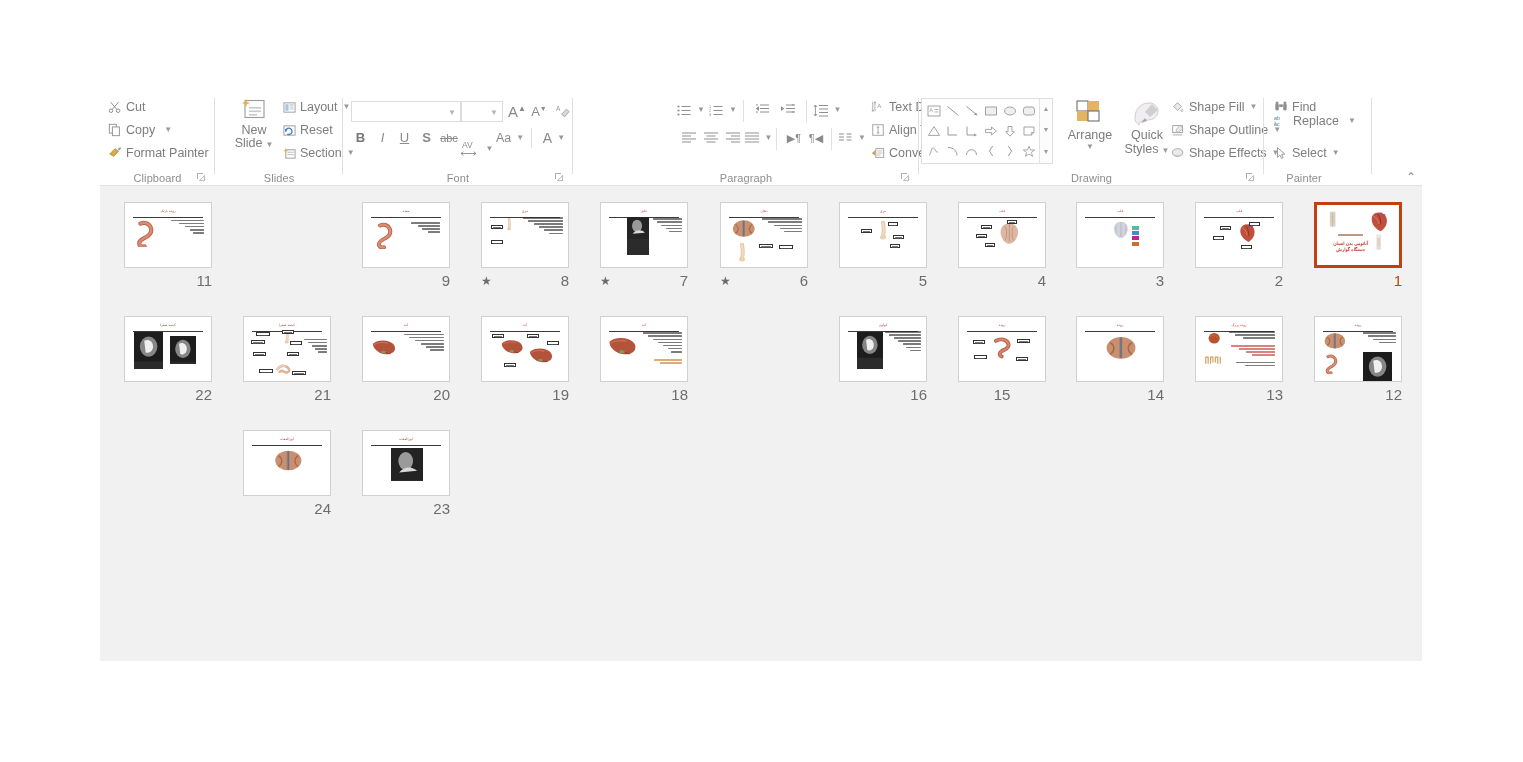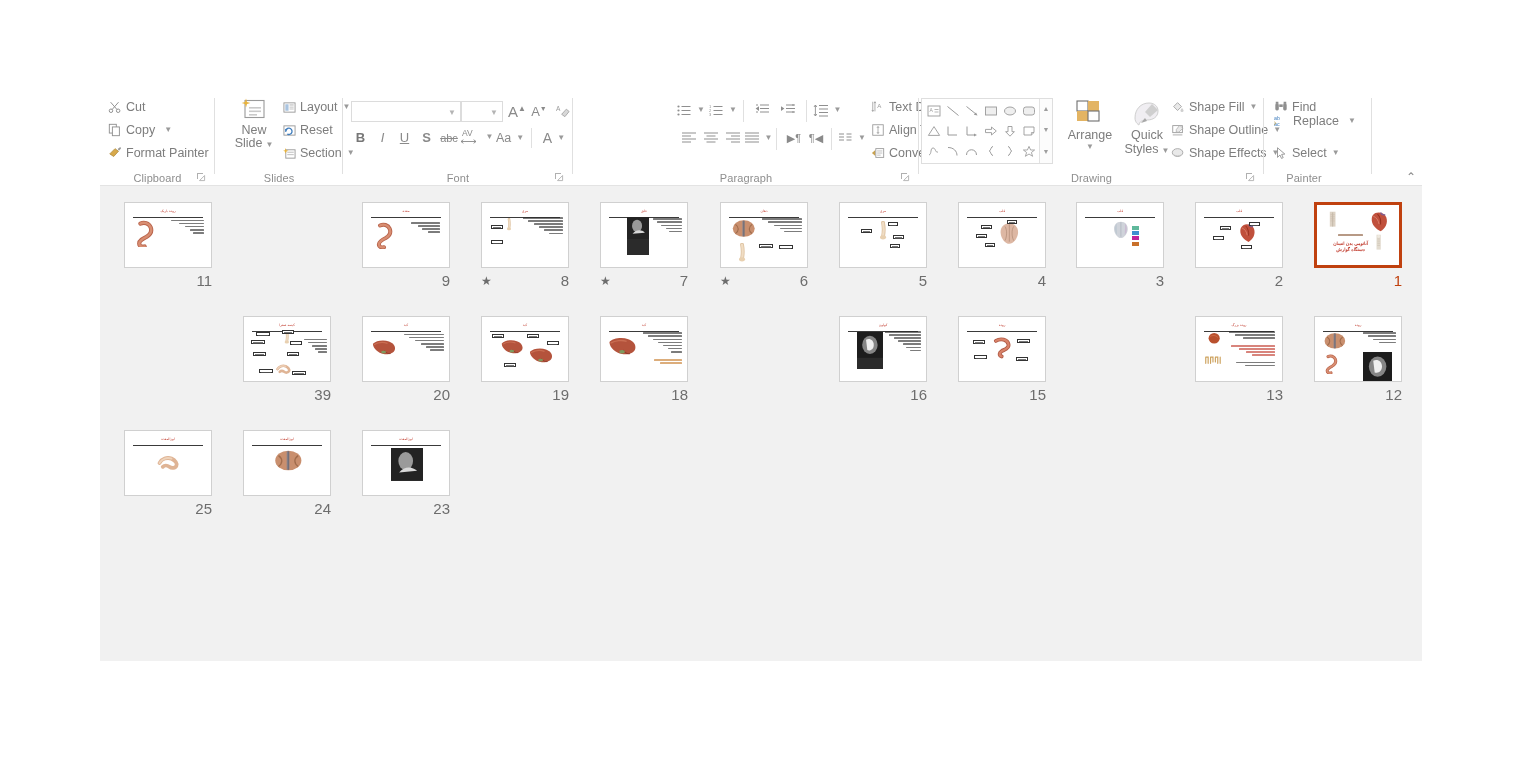--- a/index.html
+++ b/index.html
@@ -371,21 +371,21 @@
         </div>
       <div class="fbtn" style="left:53px;top:36px;width:17px;height:19px;text-decoration:underline">
           <span>U</span>
         </div>
       <div class="fbtn" style="left:75px;top:36px;width:17px;height:19px;font-weight:bold">
           <span>S</span>
         </div>
       <div class="fbtn" style="left:95px;top:36px;width:22px;height:19px;font-size:11px;text-decoration:line-through">
           <span>abc</span>
         </div>
-      <div class="fbtn" style="left:119px;top:34px;width:28px;height:21px">
+      <div class="fbtn" style="left:119px;top:46px;width:28px;height:21px">
         <span class="gl">
           <svg width="22" height="19" viewBox="0 0 22 19">
               <text x="3" y="9" font-size="8.5" fill="#8a8a8a" font-family="Liberation Sans">AV</text>
               <path d="M2 14.5h15M2 14.5l2.4-1.8M2 14.5l2.4 1.8M17 14.5l-2.4-1.8M17 14.5l-2.4 1.8" stroke="#8a8a8a" stroke-width=".9" fill="none"></path>
             </svg>
         </span>
         <span class="caret">▼</span>
       </div>
       <div class="fbtn" style="left:152px;top:36px;width:30px;height:19px;font-size:12.5px">
         <span>Aa</span>
@@ -979,20 +979,39 @@
                 <circle cx="30" cy="7" r="4" fill="#efe9df"></circle>
                 <path d="M26 14h8M26 20h8M26 26h8M26 32h8" stroke="#c3b7a6" stroke-width="1.3"></path>
               </svg></span>
             <div class="title-red" style="left:8%;top:60%;width:66%">آناتومی بدن انسان<br>دستگاه گوارش</div>
             <div class="m-txt" style="left:26%;top:49%;width:30%;color:#8a5a3a">
               <span class="tline" style="width:100%"></span>
             </div>
           </div>
         </div>
         <div class="slide-num sel" style="left: 0px; top: 70px; width: 88px;">1</div>
+      </div>
+      <div class="slide-cell" style="left: 24px; top: 130px; width: 88px; height: 92px;">
+        <div class="thumb" style="width: 88px; height: 66px;">
+          <div class="mini">
+            <div class="m-title">کیسه صفرا</div>
+            <div class="m-rule"></div>
+            <span class="photo" style="left:10%;top:24%;width:34%;height:58%"><svg viewBox="0 0 40 40" preserveAspectRatio="none">
+                <rect width="40" height="40" fill="#1d1d1d"></rect>
+                <ellipse cx="20" cy="20" rx="12" ry="14" fill="#868686"></ellipse>
+                <path d="M14 12c6-3 12 1 12 8 0 6-5 10-10 8" fill="#efefef"></path>
+              </svg></span>
+            <span class="photo" style="left:52%;top:30%;width:30%;height:44%"><svg viewBox="0 0 40 40" preserveAspectRatio="none">
+                <rect width="40" height="40" fill="#1d1d1d"></rect>
+                <ellipse cx="20" cy="20" rx="12" ry="14" fill="#868686"></ellipse>
+                <path d="M14 12c6-3 12 1 12 8 0 6-5 10-10 8" fill="#efefef"></path>
+              </svg></span>
+          </div>
+        </div>
+        <div class="slide-num" style="left: 0px; top: 70px; width: 88px;">22</div>
       </div>
       <div class="slide-cell" style="left: 143px; top: 130px; width: 88px; height: 92px;">
         <div class="thumb" style="width: 88px; height: 66px;">
           <div class="mini">
             <div class="m-title">کیسه صفرا</div>
             <div class="m-rule"></div>
             <span class="organ" style="left:40%;top:20%;width:22%;height:56%"><svg viewBox="0 0 60 46">
                 <path d="M28 4c2 10 2 22 0 32" fill="none" stroke="#dec3a2" stroke-width="9" stroke-linecap="round"></path>
                 <path d="M28 4c2 10 2 22 0 32" fill="none" stroke="#f0ddc4" stroke-width="5" stroke-linecap="round"></path>
                 <ellipse cx="28" cy="38" rx="7" ry="5" fill="#e8d0b0"></ellipse>
@@ -1011,21 +1030,21 @@
             <span class="lblbox" style="left:56%;top:84%;width:16%"></span>
             <div class="m-txt " style="left:68%;top:34%;width:28%">
               <span class="tline" style="width:92%"></span>
               <span class="tline" style="width:76%"></span>
               <span class="tline" style="width:60%"></span>
               <span class="tline" style="width:46%"></span>
               <span class="tline" style="width:34%"></span>
             </div>
           </div>
         </div>
-        <div class="slide-num" style="left: 0px; top: 70px; width: 88px;">39</div>
+        <div class="slide-num" style="left: 0px; top: 70px; width: 88px;">21</div>
       </div>
       <div class="slide-cell" style="left: 262px; top: 130px; width: 88px; height: 92px;">
         <div class="thumb" style="width: 88px; height: 66px;">
           <div class="mini">
             <div class="m-title">کبد</div>
             <div class="m-rule"></div>
             <span class="organ" style="left:8%;top:32%;width:34%;height:44%"><svg viewBox="0 0 60 46">
                 <path d="M6 14c6-7 22-9 33-5 9 3 14 10 12 17-2 7-13 11-23 9-11-2-22-11-22-21z" fill="#b4533c"></path>
                 <path d="M8 16c8-5 20-6 28-3" fill="none" stroke="#c96e53" stroke-width="2.4"></path>
                 <path d="M30 28c3 5 8 7 12 6" fill="none" stroke="#8d3d2c" stroke-width="1.8"></path>
@@ -1127,21 +1146,36 @@
             <span class="organ" style="left:36%;top:30%;width:34%;height:48%"><svg viewBox="0 0 60 46">
                 <path d="M12 10c10-6 24-3 26 7 2 9-9 11-14 14-5 3-6 9 0 11" fill="none" stroke="#b05a45" stroke-width="8" stroke-linecap="round"></path>
                 <path d="M12 10c10-6 24-3 26 7 2 9-9 11-14 14-5 3-6 9 0 11" fill="none" stroke="#d9836a" stroke-width="4.5" stroke-linecap="round"></path>
               </svg></span>
             <span class="lblbox" style="left:16%;top:36%;width:14%"></span>
             <span class="lblbox" style="left:68%;top:34%;width:14%"></span>
             <span class="lblbox" style="left:18%;top:60%;width:14%"></span>
             <span class="lblbox" style="left:66%;top:62%;width:14%"></span>
           </div>
         </div>
-        <div class="slide-num" style="left: 0px; top: 70px; width: 88px;">15</div>
+        <div class="slide-num" style="left: 0px; top: 70px; width: 88px; text-align: center;">15</div>
+      </div>
+      <div class="slide-cell" style="left: 976px; top: 130px; width: 88px; height: 92px;">
+        <div class="thumb" style="width: 88px; height: 66px;">
+          <div class="mini">
+            <div class="m-title">روده</div>
+            <div class="m-rule"></div>
+            <span class="organ" style="left:30%;top:26%;width:42%;height:56%"><svg viewBox="0 0 60 46">
+                <ellipse cx="30" cy="23" rx="24" ry="18" fill="#c98f6e"></ellipse>
+                <path d="M30 6v34" stroke="#8f5a3f" stroke-width="2.6" fill="none"></path>
+                <path d="M12 14c8 6 8 14 0 20M48 14c-8 6-8 14 0 20" fill="none" stroke="#a06c4c" stroke-width="2.4"></path>
+                <rect x="27" y="6" width="5" height="34" fill="#5b7fa8" opacity=".55"></rect>
+              </svg></span>
+          </div>
+        </div>
+        <div class="slide-num" style="left: 0px; top: 70px; width: 88px;">14</div>
       </div>
       <div class="slide-cell" style="left: 1095px; top: 130px; width: 88px; height: 92px;">
         <div class="thumb" style="width: 88px; height: 66px;">
           <div class="mini">
             <div class="m-title">روده بزرگ</div>
             <div class="m-rule"></div>
             <span class="organ" style="left:8%;top:20%;width:26%;height:34%"><svg viewBox="0 0 60 46">
                 <ellipse cx="30" cy="22" rx="15" ry="14" fill="#b9502e"></ellipse>
                 <path d="M18 18c8-5 16-4 22 2" fill="none" stroke="#d6714c" stroke-width="2"></path>
               </svg></span>
@@ -1192,33 +1226,20 @@
             <div class="m-txt " style="left:52%;top:24%;width:42%">
               <span class="tline" style="width:90%"></span>
               <span class="tline" style="width:76%"></span>
               <span class="tline" style="width:62%"></span>
               <span class="tline" style="width:48%"></span>
             </div>
           </div>
         </div>
         <div class="slide-num" style="left: 0px; top: 70px; width: 88px;">12</div>
       </div>
-      <div class="slide-cell" style="left: 24px; top: 244px; width: 88px; height: 92px;">
-        <div class="thumb" style="width: 88px; height: 66px;">
-          <div class="mini">
-            <div class="m-title">لوزالمعده</div>
-            <div class="m-rule"></div>
-            <span class="organ" style="left:32%;top:32%;width:38%;height:40%"><svg viewBox="0 0 60 46">
-                <path d="M12 22c4-8 14-11 22-8 7 3 11 9 9 13-2 5-9 5-13 2-4-3-9-3-12 0" fill="none" stroke="#dfb495" stroke-width="7" stroke-linecap="round"></path>
-                <path d="M12 22c4-8 14-11 22-8" fill="none" stroke="#efd4bc" stroke-width="3.4" stroke-linecap="round"></path>
-              </svg></span>
-          </div>
-        </div>
-        <div class="slide-num" style="left: 0px; top: 70px; width: 88px;">25</div>
-      </div>
       <div class="slide-cell" style="left: 143px; top: 244px; width: 96px; height: 92px;">
         <div class="thumb" style="width: 88px; height: 66px;">
           <div class="mini">
             <div class="m-title">لوزالمعده</div>
             <div class="m-rule"></div>
             <span class="organ" style="left:32%;top:26%;width:38%;height:54%"><svg viewBox="0 0 60 46">
                 <ellipse cx="30" cy="23" rx="24" ry="18" fill="#c98f6e"></ellipse>
                 <path d="M30 6v34" stroke="#8f5a3f" stroke-width="2.6" fill="none"></path>
                 <path d="M12 14c8 6 8 14 0 20M48 14c-8 6-8 14 0 20" fill="none" stroke="#a06c4c" stroke-width="2.4"></path>
                 <rect x="27" y="6" width="5" height="34" fill="#5b7fa8" opacity=".55"></rect>

